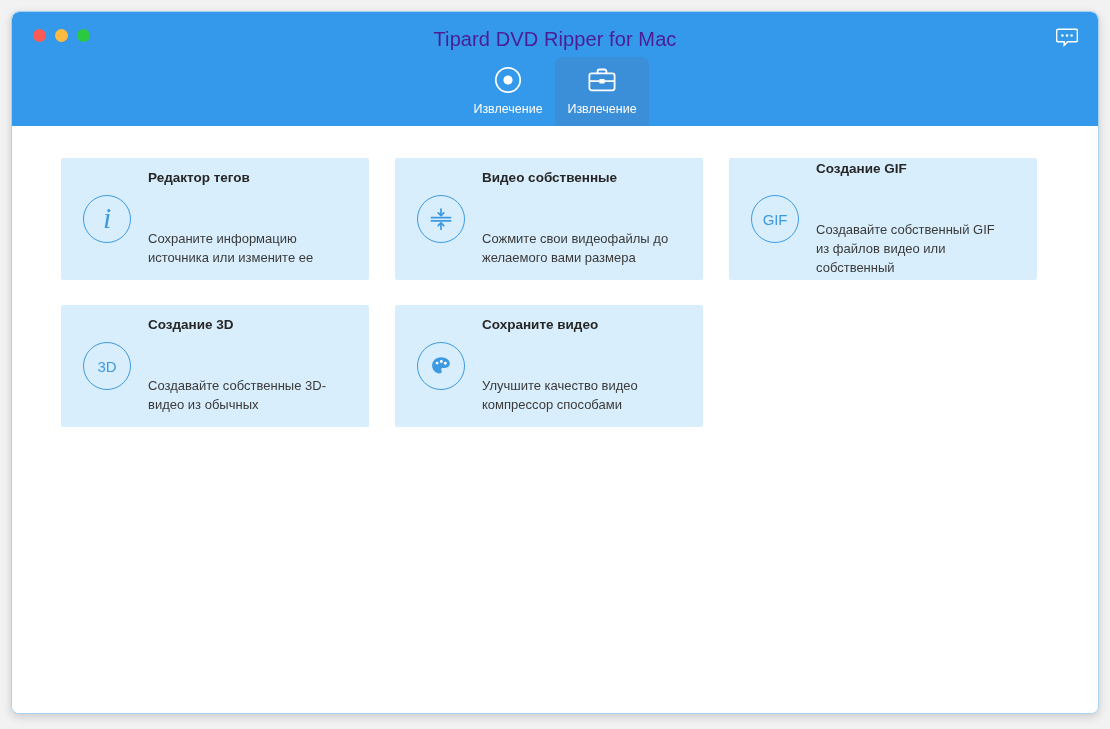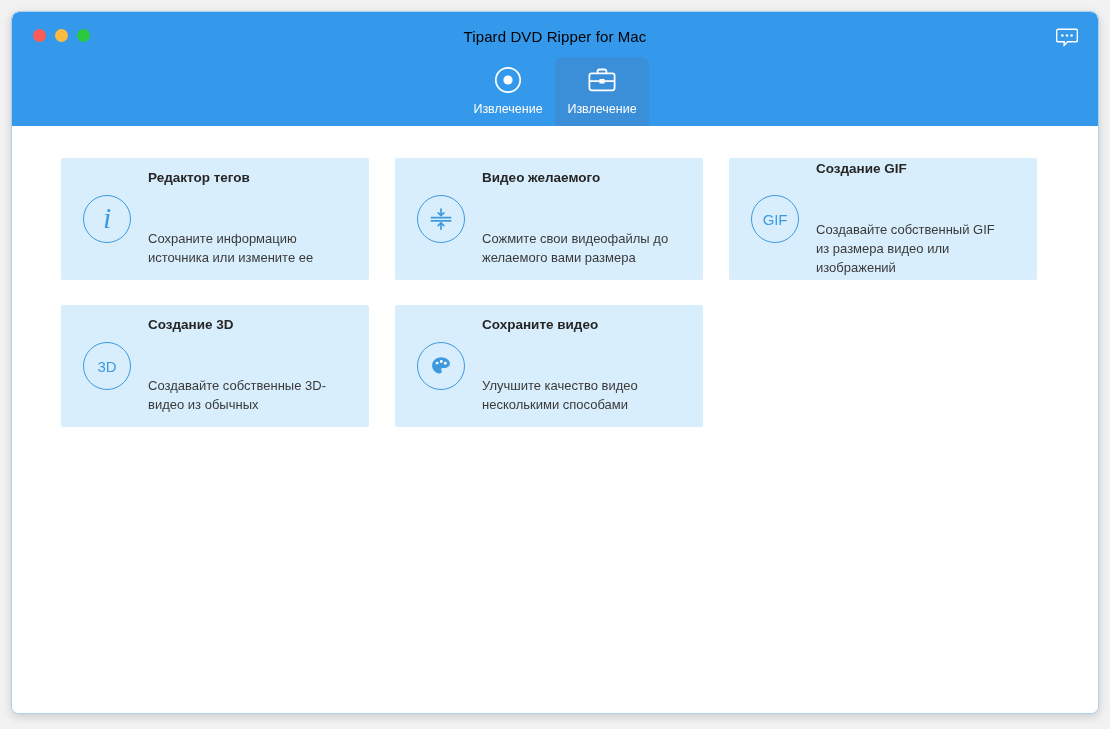--- a/index.html
+++ b/index.html
@@ -44,22 +44,22 @@
   .light { width: 13px; height: 13px; border-radius: 50%; }
   .light.red    { background: #fc5b57; }
   .light.yellow { background: #fcbb40; }
   .light.green  { background: #2ac940; }
 
   #window-title {
     position: absolute;
     left: 0; right: 0;
     top: 16px;
     text-align: center;
-    color: #000000;
-    font-size: 15px;
+    color: #4c1d95;
+    font-size: 20px;
     letter-spacing: 0.1px;
   }
 
   #feedback-button {
     position: absolute;
     right: 18px;
     top: 16px;
     width: 26px;
     height: 22px;
     display: flex;
@@ -259,34 +259,34 @@
               <line x1="13" y1="3.2" x2="13" y2="9.2" stroke="#3d9ae0" stroke-width="1.7" stroke-linecap="round"></line>
               <path d="M10.2 6.8 L13 9.6 L15.8 6.8" fill="none" stroke="#3d9ae0" stroke-width="1.7" stroke-linecap="round" stroke-linejoin="round"></path>
               <line x1="3.4" y1="11.6" x2="22.6" y2="11.6" stroke="#3d9ae0" stroke-width="1.7" stroke-linecap="round"></line>
               <line x1="3.4" y1="14.9" x2="22.6" y2="14.9" stroke="#3d9ae0" stroke-width="1.7" stroke-linecap="round"></line>
               <line x1="13" y1="23.2" x2="13" y2="17.2" stroke="#3d9ae0" stroke-width="1.7" stroke-linecap="round"></line>
               <path d="M10.2 19.6 L13 16.8 L15.8 19.6" fill="none" stroke="#3d9ae0" stroke-width="1.7" stroke-linecap="round" stroke-linejoin="round"></path>
             </svg>
           </div>
         </div>
         <div class="tool-texts">
-          <div class="tool-title">Видео желаемого</div>
+          <div class="tool-title">Видео собственные</div>
           <div class="tool-desc">Сожмите свои видеофайлы до желаемого вами размера</div>
         </div>
       </div>
 
       <div class="tool-card">
         <div class="tool-icon">
           <div class="icon-circle">
             <span class="icon-text">GIF</span>
           </div>
         </div>
         <div class="tool-texts">
           <div class="tool-title">Создание GIF</div>
-          <div class="tool-desc">Создавайте собственный GIF из размера видео или изображений</div>
+          <div class="tool-desc">Создавайте собственный GIF из файлов видео или собственный</div>
         </div>
       </div>
 
       <div class="tool-card">
         <div class="tool-icon">
           <div class="icon-circle">
             <span class="icon-text">3D</span>
           </div>
         </div>
         <div class="tool-texts">
@@ -301,20 +301,20 @@
             <svg width="26" height="26" viewBox="0 0 26 26">
               <path d="M13 4.2 C7.9 4.2 4.1 7.8 4.1 12.6 C4.1 17.1 7.6 20.4 11.4 20.4 C13.1 20.4 13.8 19.5 13.8 18.5 C13.8 17.7 13.2 17.2 13.2 16.4 C13.2 15.5 13.9 14.9 14.9 14.9 H17.1 C20.1 14.9 21.9 13 21.9 10.6 C21.9 7.1 18.1 4.2 13 4.2 Z" fill="#3d9ae0"></path>
               <circle cx="9.1" cy="10.1" r="1.45" fill="#ffffff"></circle>
               <circle cx="13.3" cy="8.5" r="1.45" fill="#ffffff"></circle>
               <circle cx="17.3" cy="10.3" r="1.45" fill="#ffffff"></circle>
             </svg>
           </div>
         </div>
         <div class="tool-texts">
           <div class="tool-title">Сохраните видео</div>
-          <div class="tool-desc">Улучшите качество видео несколькими способами</div>
+          <div class="tool-desc">Улучшите качество видео компрессор способами</div>
         </div>
       </div>
 
     </div>
   </div>
 
 </div>
 
 </body></html>

